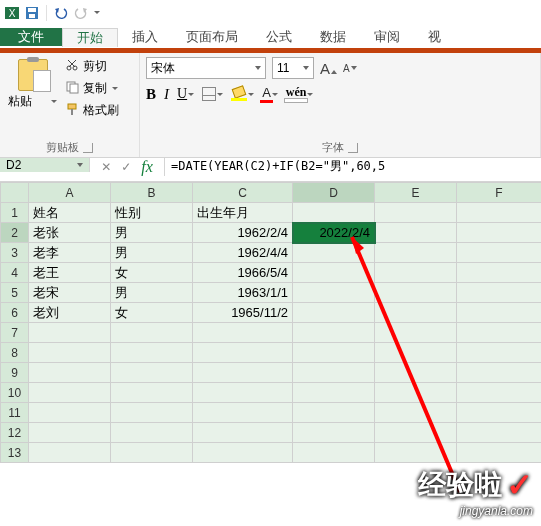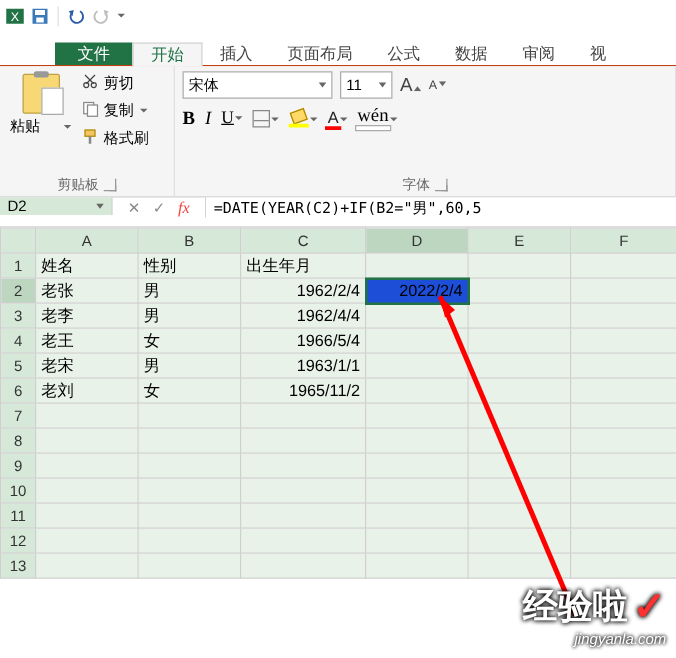--- a/index.html
+++ b/index.html
@@ -2,21 +2,21 @@
 <html><head>
 <meta charset="utf-8">
 <style>
   * { box-sizing: border-box; margin: 0; padding: 0; }
   body { font-family: "Microsoft YaHei", SimSun, Arial, sans-serif; font-size: 12px; background: #fff; width: 541px; height: 526px; overflow: hidden; position: relative; }
 
   .titlebar { height: 25px; background: #fff; display: flex; align-items: center; padding: 0 4px; gap: 4px; }
   .titlebar .icon-box { width: 16px; height: 16px; display: flex; align-items: center; justify-content: center; }
   .titlebar .sep { width: 1px; height: 16px; background: #e0e0e0; margin: 0 2px; }
 
-  .ribbon-tabs { height: 28px; display: flex; align-items: flex-end; border-bottom: 1px solid #c2410c; padding-left: 44px; }
+  .ribbon-tabs { height: 28px; display: flex; align-items: center; border-bottom: 5px solid #c2410c; }
   .tab { padding: 0 14px; display: flex; align-items: center; color: #444; cursor: pointer; font-size: 13px; }
   .tab.file { background: #217346; color: #fff; padding: 0 18px; }
   .tab.active { background: #f5f5f5; color: #217346; border: 1px solid #d4d4d4; border-bottom: none; margin-bottom: -1px; }
 
   .ribbon { background: #f5f5f5; border-bottom: 1px solid #d4d4d4; display: flex; height: 105px; }
   .group { border-right: 1px solid #e0e0e0; padding: 4px 6px 2px 6px; display: flex; flex-direction: column; justify-content: space-between; }
   .group-label { text-align: center; color: #666; font-size: 11px; padding-top: 2px; display: flex; justify-content: center; align-items: center; gap: 4px; }
   .launcher { width: 10px; height: 10px; border: 1px solid #999; border-top: none; border-left: none; display: inline-block; position: relative; }
   .launcher::after { content: ""; position: absolute; right: -1px; bottom: -1px; width: 4px; height: 4px; border-right: 1px solid #999; border-bottom: 1px solid #999; }
 
@@ -39,43 +39,43 @@
   .fb { font-weight: bold; font-family: "Times New Roman"; font-size: 15px; }
   .fi { font-style: italic; font-family: "Times New Roman"; font-size: 15px; }
   .fu { text-decoration: underline; font-family: "Times New Roman"; font-size: 14px; }
   .border-btn { width: 14px; height: 14px; border: 1px solid #888; position: relative; }
   .border-btn::after { content: ""; position: absolute; left: 0; right: 0; bottom: 0; height: 4px; border-top: 1px solid #888; }
   .fill-btn { width: 16px; height: 14px; position: relative; }
   .fill-btn::before { content: ""; position: absolute; left: 2px; top: 0; width: 10px; height: 8px; background: #ffd966; transform: rotate(-20deg); border: 1px solid #b08800; }
   .fill-btn::after { content: ""; position: absolute; left: 0; bottom: 0; width: 16px; height: 3px; background: #ffff00; }
   .fontcolor-btn { font-size: 13px; color: #222; position: relative; padding-bottom: 3px; }
   .fontcolor-btn::after { content: ""; position: absolute; left: -2px; right: -2px; bottom: 0; height: 3px; background: #ff0000; }
-  .highlight-btn { font-family: SimSun; font-size: 15px; position: relative; padding-bottom: 3px; }
+  .highlight-btn { font-family: SimSun; font-size: 12px; position: relative; padding-bottom: 3px; font-weight: bold; }
   .highlight-btn::after { content:""; position:absolute; left:-2px; right:-2px; bottom:0; height:3px; background:#fff; border:1px solid #aaa; }
   .mini-dd { width: 0; height: 0; border-left: 3px solid transparent; border-right: 3px solid transparent; border-top: 3px solid #666; margin-left: 1px; display: inline-block; vertical-align: middle; }
 
   .namebox-row { height: 24px; border-bottom: 1px solid #d4d4d4; display: flex; align-items: flex-start; }
   .namebox { width: 90px; border-right: 1px solid #d4d4d4; background: #d6e9d8; display: flex; align-items: center; padding: 0 6px; justify-content: space-between; }
   .fx-icons { width: 75px; display: flex; align-items: center; justify-content: center; gap: 10px; color: #888; border-right: 1px solid #d4d4d4; }
-  .fx { font-style: italic; font-family: "Times New Roman"; color: #ef4444; font-size: 13px; }
+  .fx { font-style: italic; font-family: "Times New Roman"; color: #15803d; font-size: 16px; }
   .formula-bar { flex: 1; display: flex; align-items: center; padding: 0 6px; background: #fff; font-family: Consolas, monospace; font-size: 12px; overflow: hidden; white-space: nowrap; }
 
   .grid { position: relative; }
   table { border-collapse: collapse; width: 541px; table-layout: fixed; }
   th, td { border: 1px solid #cfcfcf; height: 20px; padding: 0 4px; overflow: hidden; white-space: nowrap; }
   th { background: #d6e9d8; font-weight: normal; color: #333; text-align: center; }
   .rowhead { background: #d6e9d8; text-align: center; width: 28px; }
   .rowhead.sel { background: #bcd6bf; }
   th.colhead { height: 20px; }
   th.colhead.sel { background: #bcd6bf; }
   .corner { background: #d6e9d8; width: 28px; }
   td { background: #e8f2e9; font-family: SimSun, sans-serif; font-size: 13px; }
   td.txt-left { text-align: left; }
   td.txt-right { text-align: right; }
-  td.active { background: #1d4ed8; outline: 2px solid #217346; outline-offset: -1px; position: relative; }
+  td.active { background: #15803d; outline: 2px solid #217346; outline-offset: -1px; position: relative; }
 
   .arrow-line { position: absolute; pointer-events: none; }
 
   .watermark { position: absolute; right: 8px; bottom: 8px; text-align: right; pointer-events: none; }
   .wm-main { font-size: 28px; font-weight: bold; color: #fff; text-shadow: 0 0 4px #000, 0 0 4px #000; display: flex; align-items: center; gap: 4px; }
   .wm-check { color: #ff3030; font-size: 32px; }
   .wm-sub { font-size: 12px; font-style: italic; color: #fff; text-shadow: 0 0 3px #000, 0 0 3px #000; }
 </style>
 </head>
 <body>

